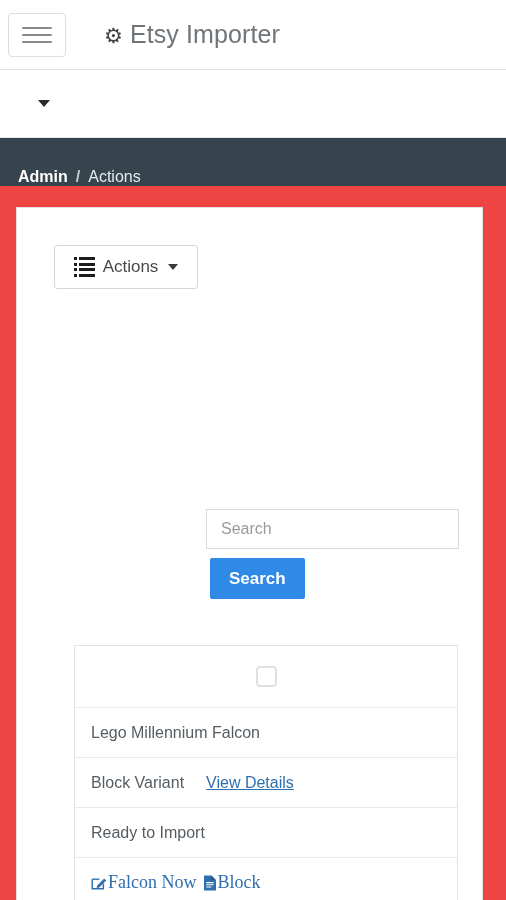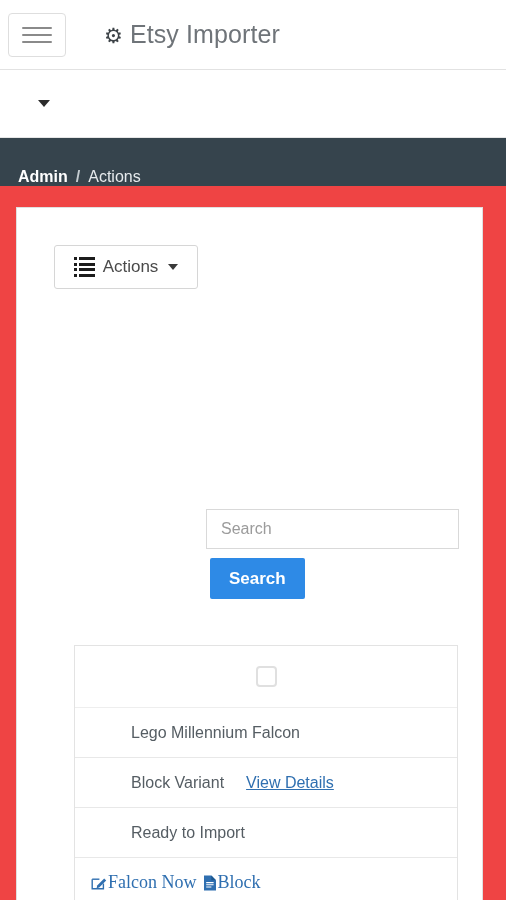--- a/index.html
+++ b/index.html
@@ -244,21 +244,21 @@
   }
   .checkbox {
     width: 21px;
     height: 21px;
     border: 2px solid #e0e0e0;
     border-radius: 4px;
     background: #ffffff;
     cursor: pointer;
     display: inline-block;
   }
-  .prod-row .label-text { white-space: nowrap; margin-left: 40px; }
+  .prod-row .label-text { white-space: nowrap; }
   .prod-row .details-link {
     color: #2f6fb0;
     text-decoration: underline;
     margin-left: 22px;
     cursor: pointer;
     white-space: nowrap;
   }
   .action-row {
     font-family: "Liberation Serif", serif;
     font-size: 18px;

